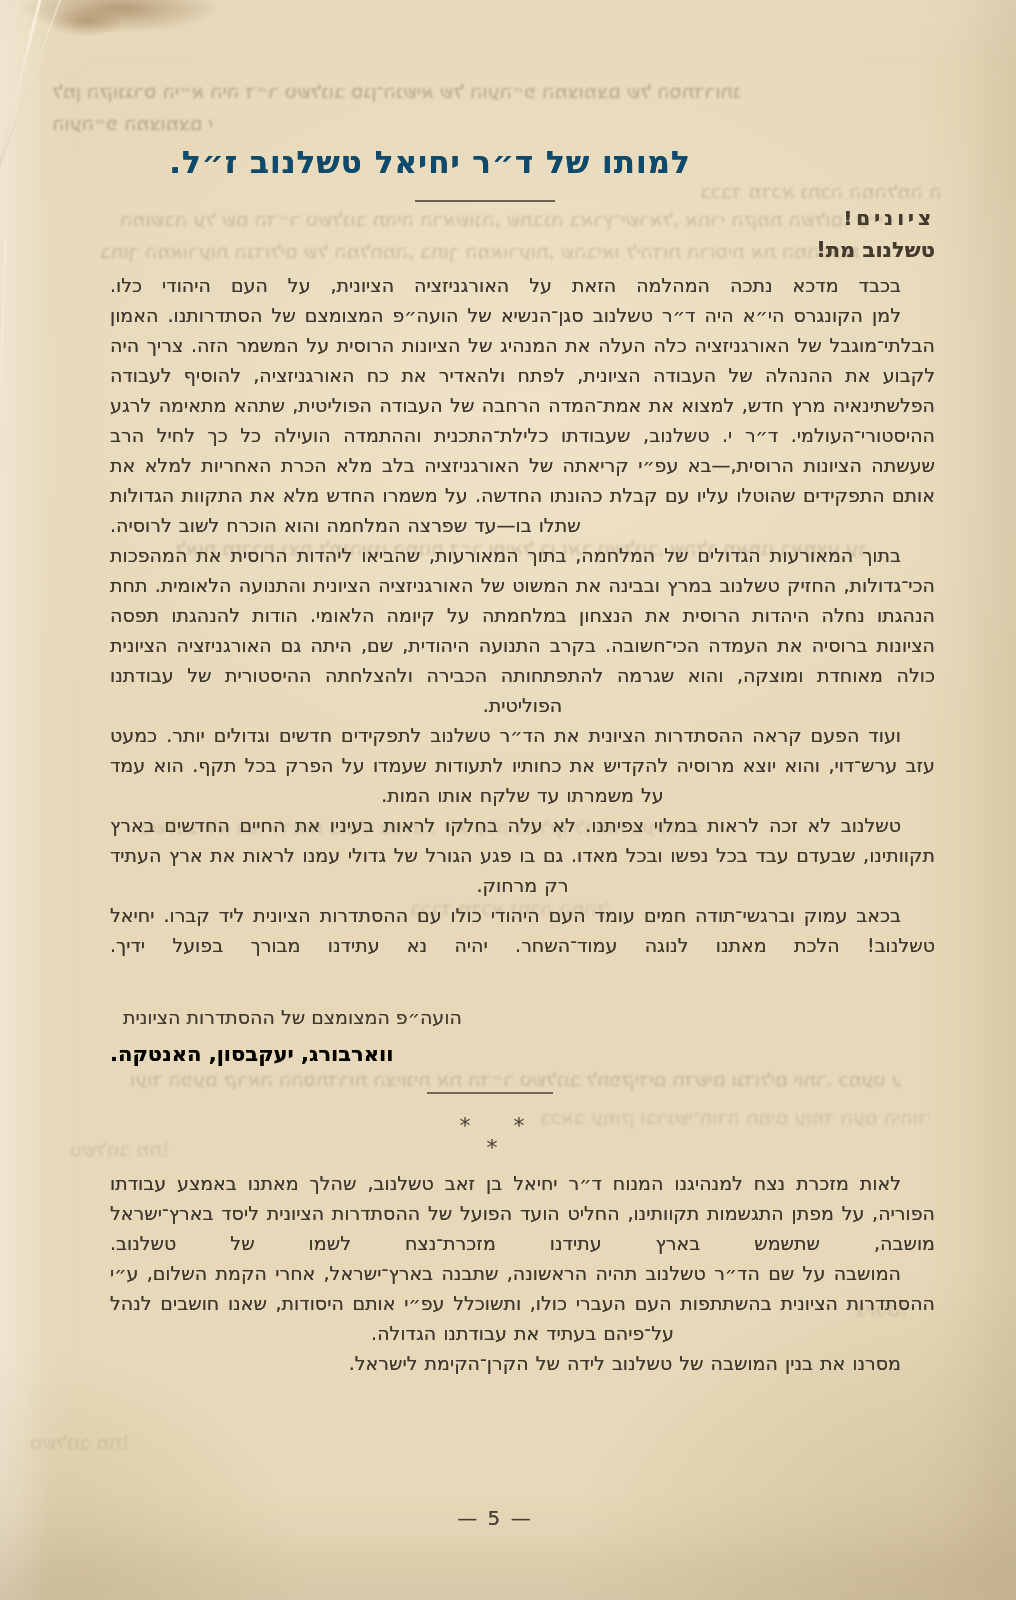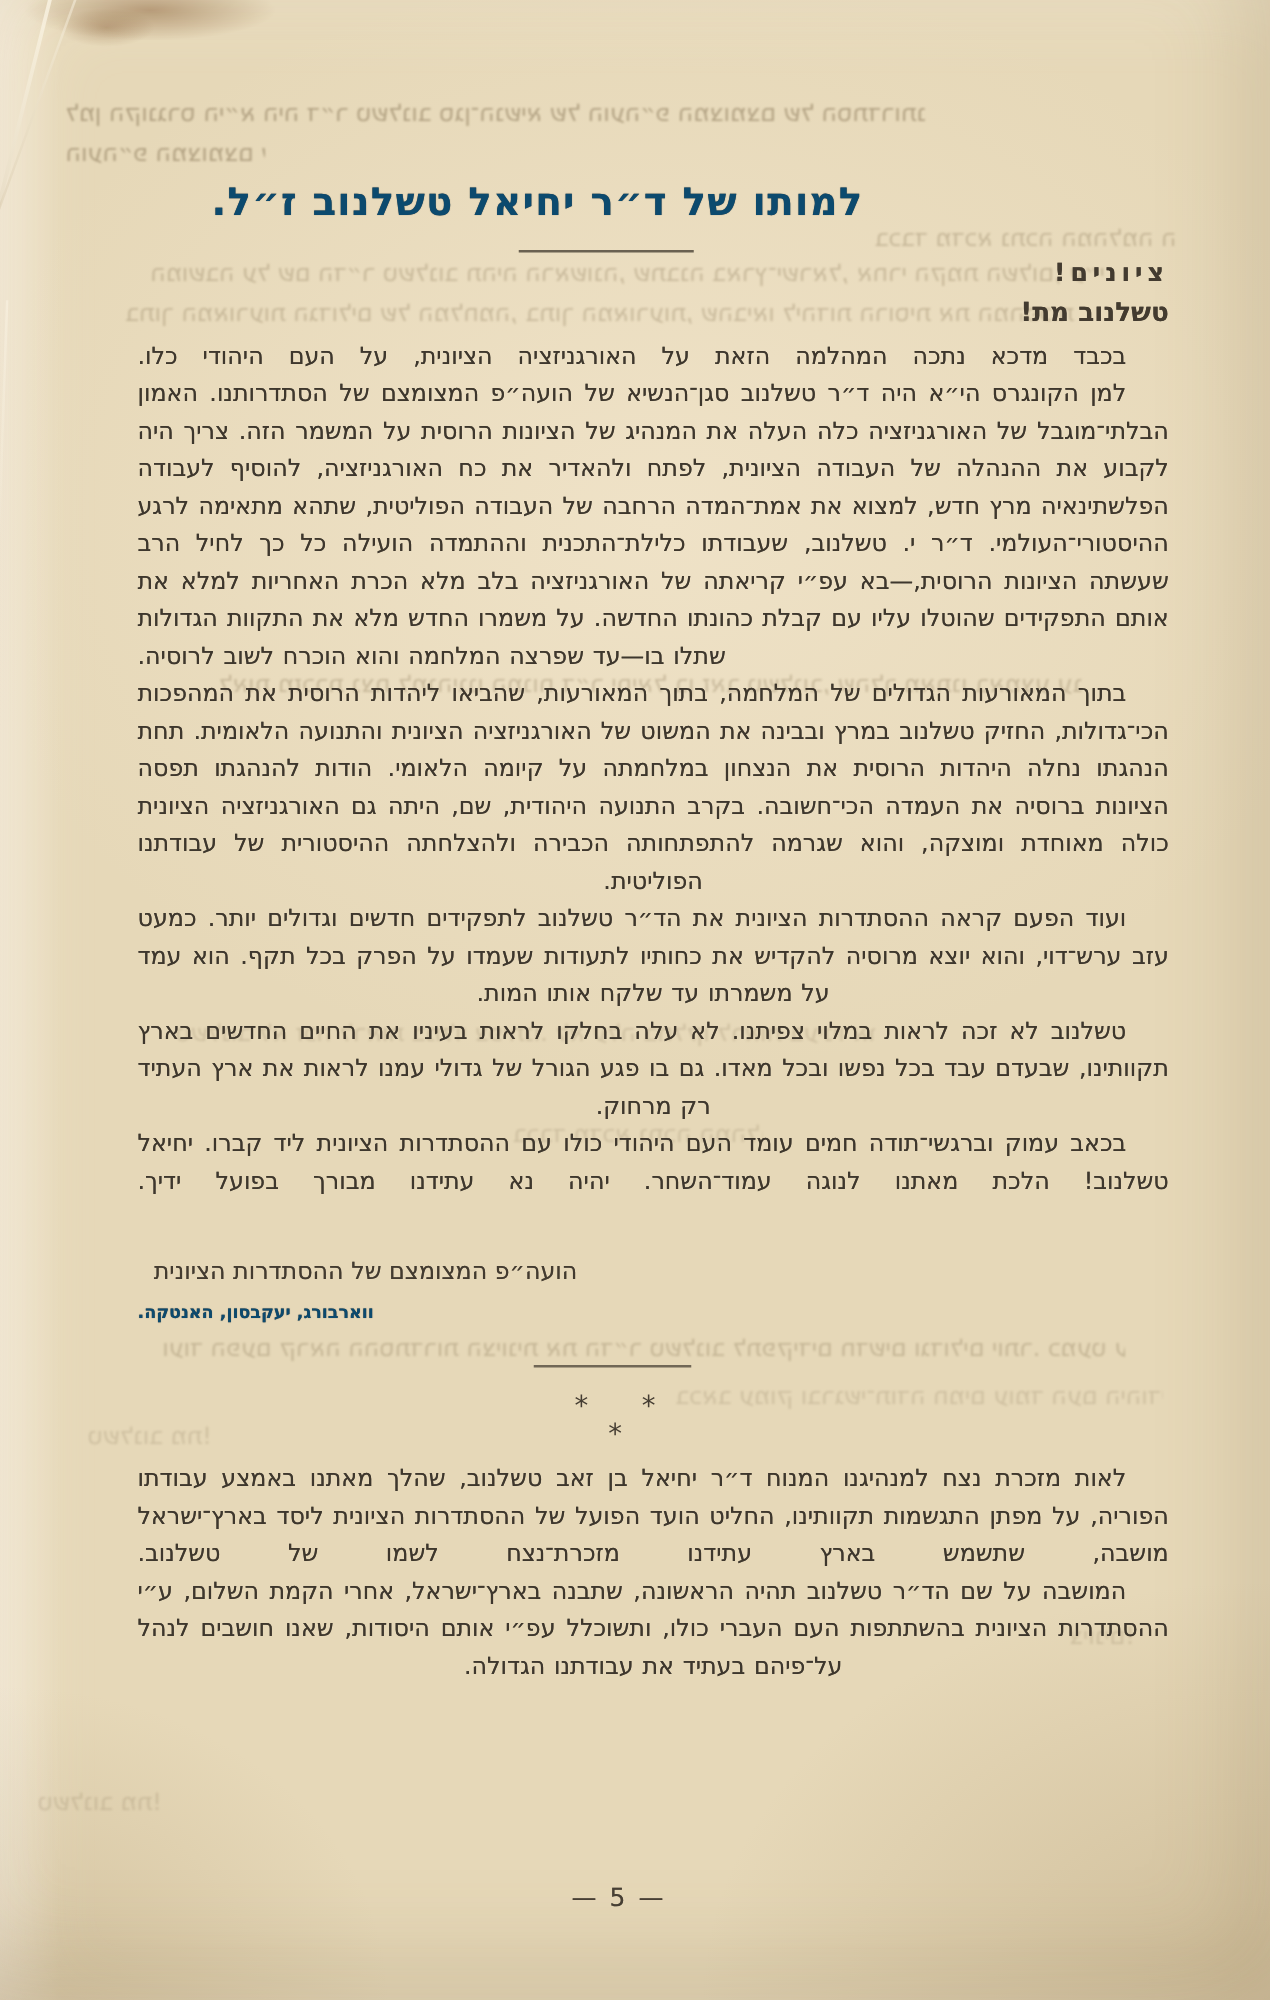--- a/index.html
+++ b/index.html
@@ -53,21 +53,21 @@
   }
   .sec1{top:270px;max-height:742px;overflow:hidden;}
   .sec2{top:1168px;max-height:312px;overflow:hidden;}
   .textblock p{margin:0;text-align:justify;text-indent:34px;}
   .last-left   {text-align-last:left;}
   .last-center {text-align-last:center;}
   .last-justify{text-align-last:justify;}
   .align-start {text-align:right;}
 
   .sig-role{position:absolute;top:1006px;left:123px;direction:rtl;font-size:19px;color:#433b30;text-shadow:0 0 .5px rgba(67,59,48,.7);}
-  .sig-names{position:absolute;top:1042px;left:110px;direction:rtl;font-size:14px;font-weight:bold;color:#0c4a6e;text-shadow:0 0 .6px rgba(59,52,42,.9);}
+  .sig-names{position:absolute;top:1042px;left:110px;direction:rtl;font-size:21px;font-weight:bold;color:#000000;text-shadow:0 0 .6px rgba(59,52,42,.9);}
 
   .asterism{position:absolute;top:1116px;left:437px;width:110px;text-align:center;color:#453d32;font-size:22px;line-height:20px;}
   .asterism .row1{letter-spacing:18px;padding-left:18px;}
   .asterism .row2{margin-top:2px;}
 
   .pagenum{position:absolute;top:1506px;left:380px;width:230px;text-align:center;
     font-size:20px;letter-spacing:2px;color:#473f34;text-shadow:0 0 .5px rgba(71,63,52,.7);}
 </style>
 </head>
 <body>
@@ -111,15 +111,16 @@
 <div class="rule2"></div>
 
 <div class="asterism">
   <div class="row1">* *</div>
   <div class="row2">*</div>
 </div>
 
 <div class="textblock sec2">
   <p class="last-justify">לאות מזכרת נצח למנהיגנו המנוח ד״ר יחיאל בן זאב טשלנוב, שהלך מאתנו באמצע עבודתו הפוריה, על מפתן התגשמות תקוותינו, החליט הועד הפועל של ההסתדרות הציונית ליסד בארץ־ישראל מושבה, שתשמש בארץ עתידנו מזכרת־נצח לשמו של טשלנוב.</p>
   <p class="last-center">המושבה על שם הד״ר טשלנוב תהיה הראשונה, שתבנה בארץ־ישראל, אחרי הקמת השלום, ע״י ההסתדרות הציונית בהשתתפות העם העברי כולו, ותשוכלל עפ״י אותם היסודות, שאנו חושבים לנהל על־פיהם בעתיד את עבודתנו הגדולה.</p>
+  <p class="align-start">מסרנו את בנין המושבה של טשלנוב לידה של הקרן־הקימת לישראל.</p>
 </div>
 
 <div class="pagenum">— 5 —</div>
 
 </body></html>

